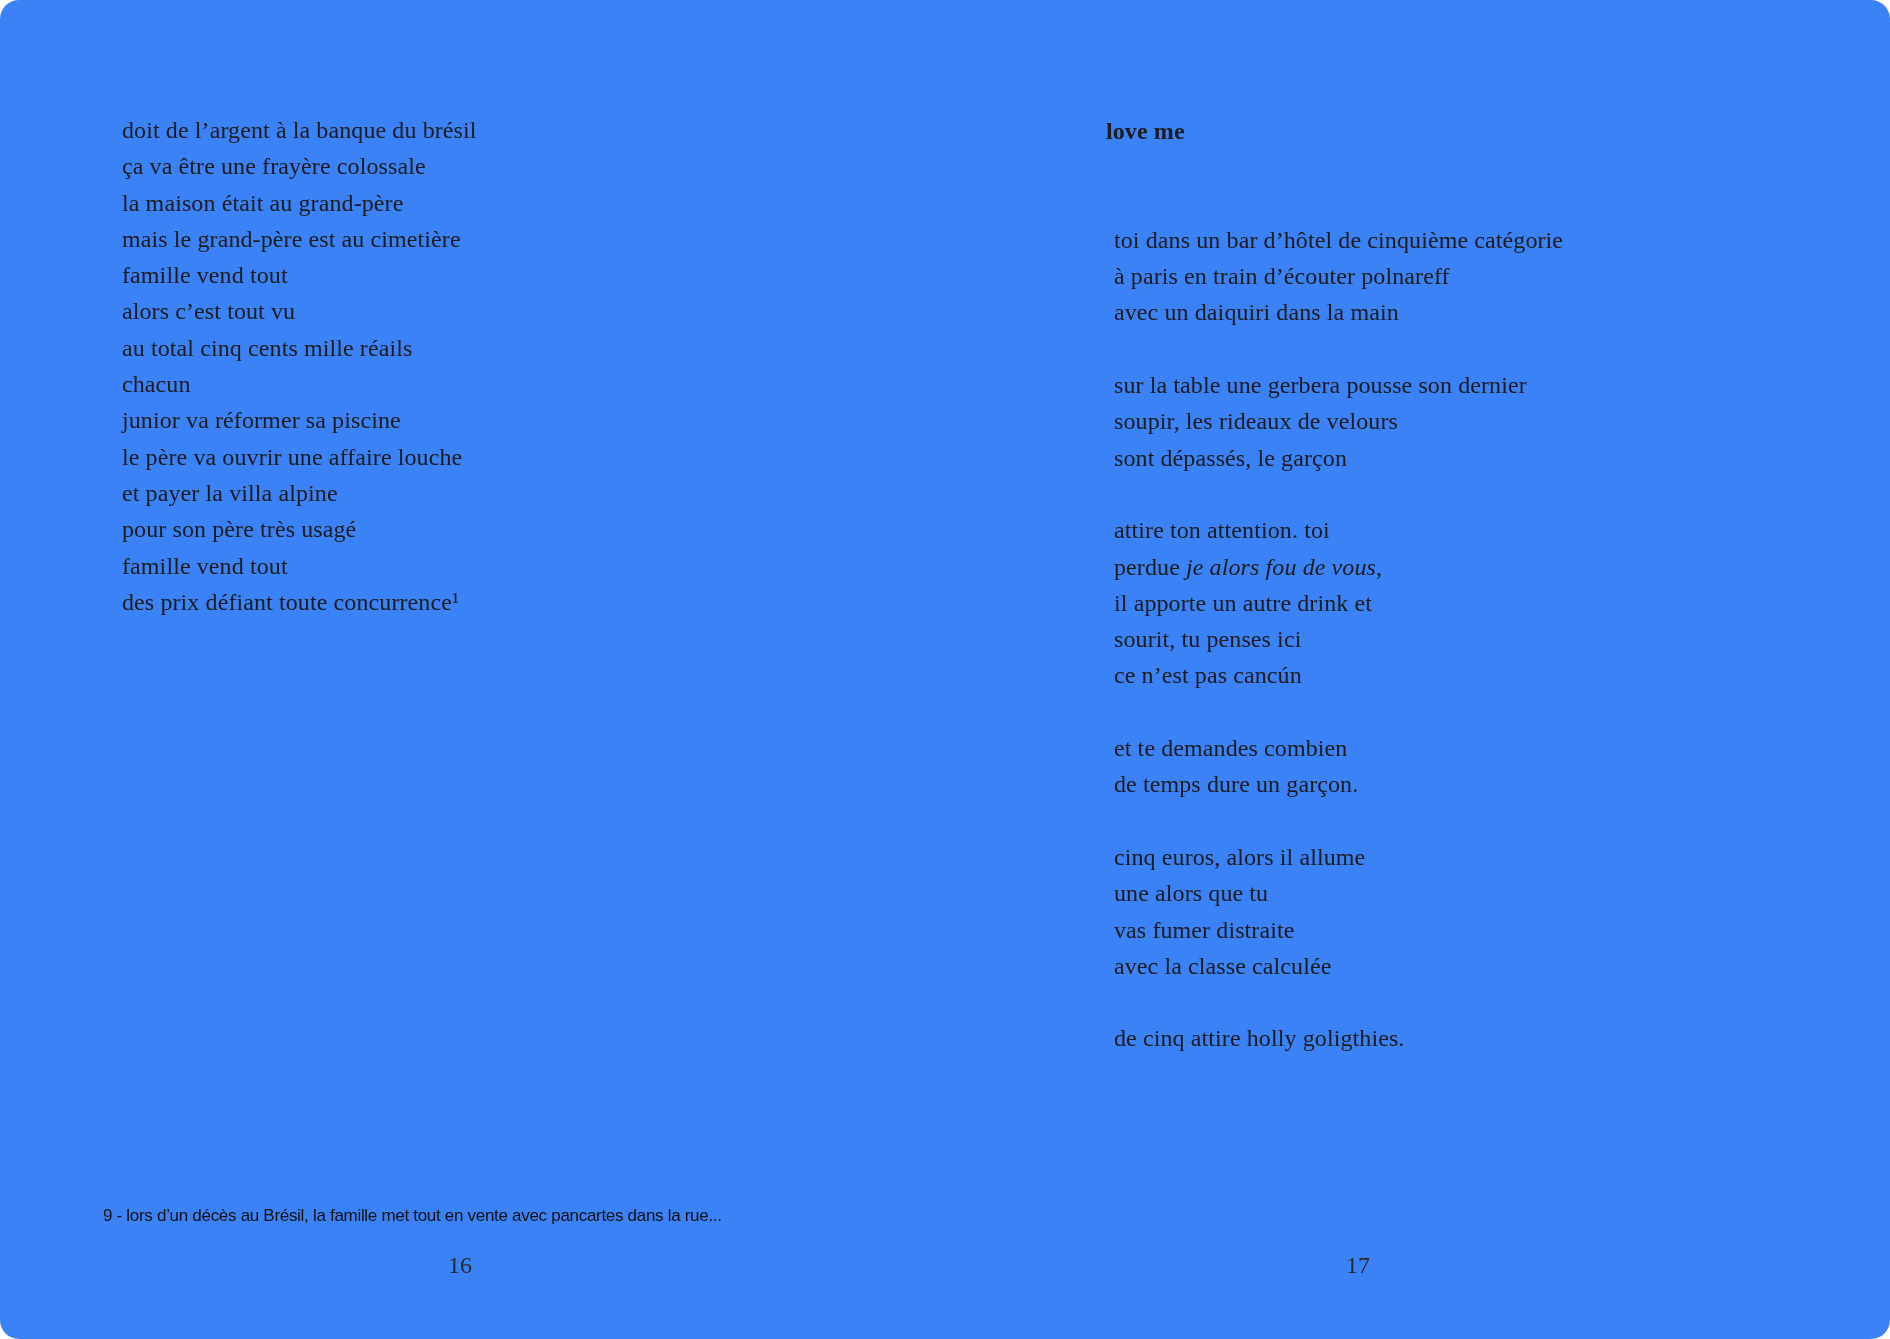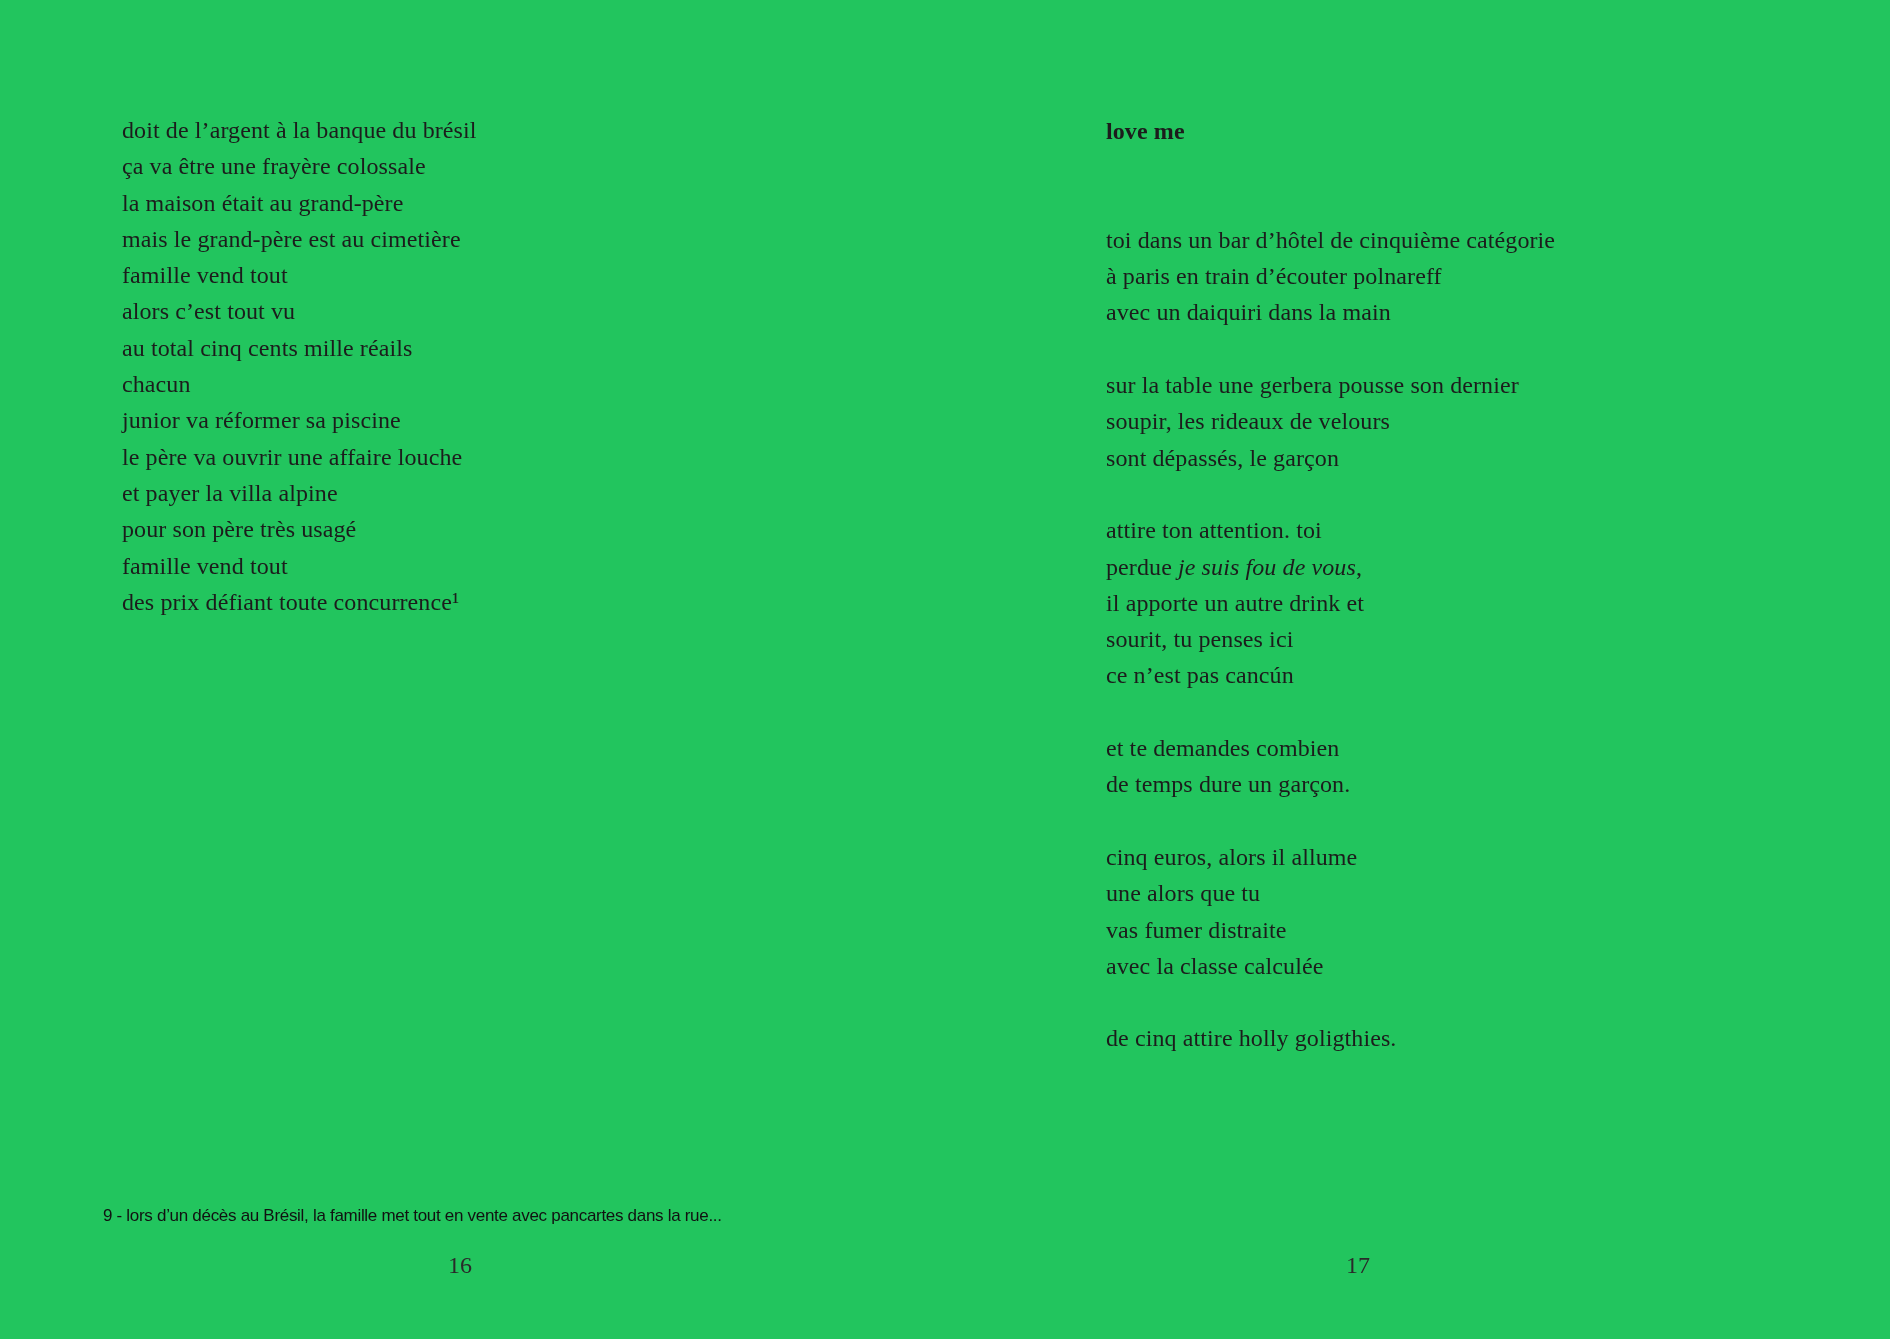--- a/index.html
+++ b/index.html
@@ -10,21 +10,22 @@
   body {
     width: 1890px;
     height: 1339px;
     position: relative;
     overflow: hidden;
     color: #1c1c1c;
   }
   .spread {
     position: absolute;
     inset: 0;
-    background: #22c55e;
+    background: #3b82f6;
+    border-radius: 19px;
   }
   .poem {
     position: absolute;
     font-family: "Liberation Serif", serif;
     font-size: 24px;
     line-height: 36.3px;
     color: #1c1c1c;
     letter-spacing: 0.1px;
     white-space: nowrap;
   }
@@ -35,20 +36,21 @@
   .poem-right {
     left: 1106px;
     top: 113px;
   }
   .poem-title {
     font-weight: bold;
     margin-bottom: 72.6px; 
   }
   .stanza {
     margin-bottom: 36.3px; 
+    margin-left: 8px;
   }
   .stanza:last-child { margin-bottom: 0; }
   .line { height: 36.3px; }
   .it { font-style: italic; }
   .footnote {
     position: absolute;
     left: 103px;
     top: 1206px;
     font-family: "Liberation Sans", sans-serif;
     font-size: 17px;
@@ -104,21 +106,21 @@
 
     <div class="stanza">
       <div class="line">sur la table une gerbera pousse son dernier</div>
       <div class="line">soupir, les rideaux de velours</div>
       <div class="line">sont dépassés, le garçon</div>
     </div>
 
     <div class="stanza">
       <div class="line">attire ton attention. toi</div>
       <div class="line">
-        <span>perdue </span><span class="it">je suis fou de vous</span><span>,</span>
+        <span>perdue </span><span class="it">je alors fou de vous</span><span>,</span>
       </div>
       <div class="line">il apporte un autre drink et</div>
       <div class="line">sourit, tu penses ici</div>
       <div class="line">ce n’est pas cancún</div>
     </div>
 
     <div class="stanza">
       <div class="line">et te demandes combien</div>
       <div class="line">de temps dure un garçon.</div>
     </div>

